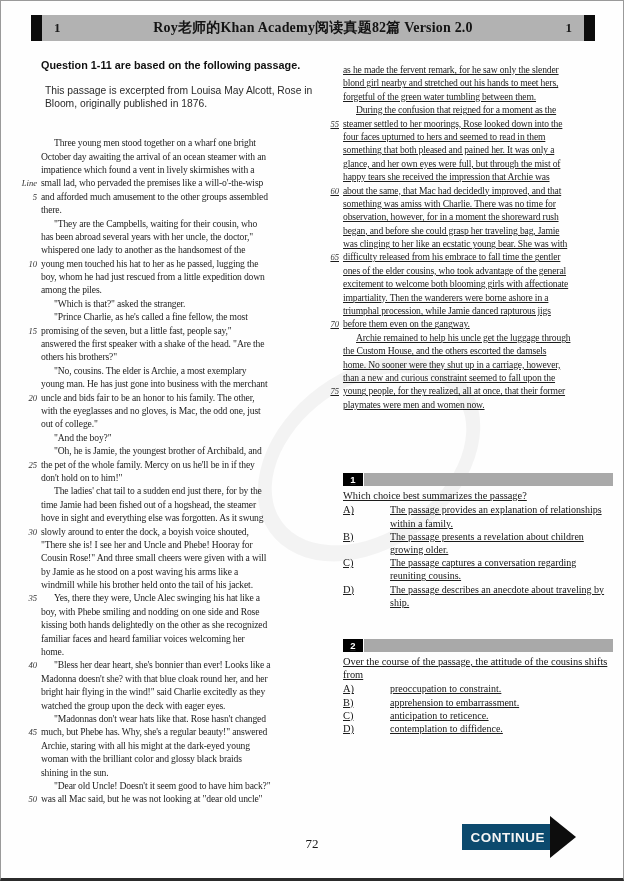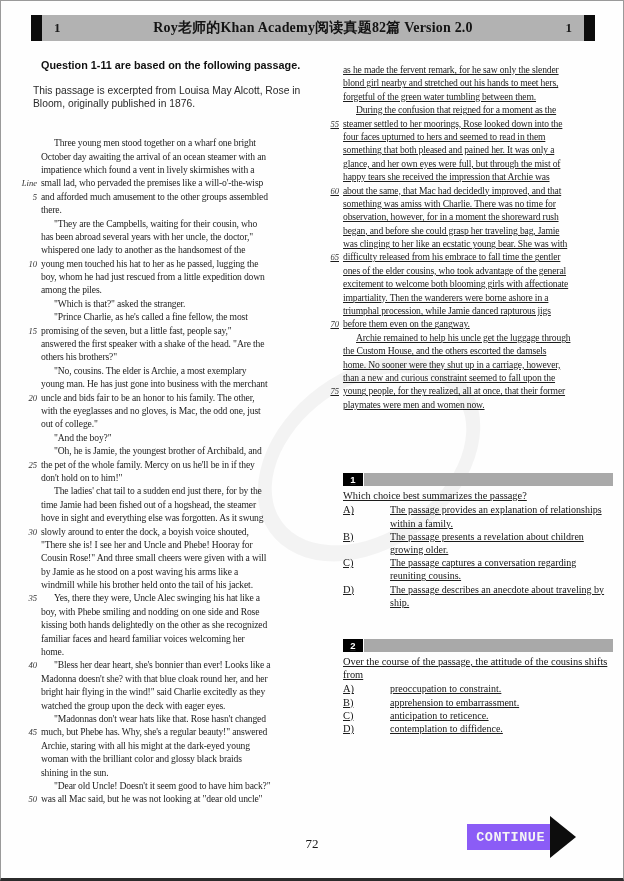--- a/index.html
+++ b/index.html
@@ -40,21 +40,21 @@
   }
   
   .col-left{position:absolute;left:16px;top:58px;width:306px;}
   .col-right{position:absolute;left:318px;top:62px;width:294px;text-decoration:underline;}
   .q-heading{
     margin-left:24px;width:278px;
     font-family:"Liberation Sans","DejaVu Sans",sans-serif;
     font-weight:bold;font-size:10.8px;line-height:13px;color:#111;
   }
   .q-source{
-    margin-left:16px;margin-top:13px;width:272px;
+    margin-left:28px;margin-top:13px;width:272px;
     font-family:"Liberation Sans","DejaVu Sans",sans-serif;
     font-size:10.3px;line-height:12.6px;color:#2a2a2a;
   }
   .passage{margin-top:0;}
   .col-left .passage{margin-top:26px;}
   .pline{display:flex;height:13.4px;align-items:baseline;}
   .lnum{
     width:20px;flex:none;text-align:right;padding-right:4px;
     font-style:italic;font-size:8.6px;color:#333;
     font-family:"Liberation Serif",serif;
@@ -86,23 +86,23 @@
   
   .page-num{
     position:absolute;left:0;right:0;bottom:26px;text-align:center;
     font-weight:normal;font-size:13px;color:#171717;
   }
   .continue-btn{
     position:absolute;right:47px;bottom:20px;height:42px;
     display:flex;align-items:center;cursor:pointer;
   }
   .continue-label{
-    background:#8b5cf6;color:#f5f5f5;height:26px;
+    background:#0c4a6e;color:#f5f5f5;height:26px;
     display:flex;align-items:center;padding:0 6px 0 9px;
-    font-family:Liberation Mono, monospace;font-weight:bold;font-size:13.5px;
+    font-family:Liberation Sans, sans-serif;font-weight:bold;font-size:13.5px;
     letter-spacing:.5px;
   }
   .continue-arrow{
     width:0;height:0;flex:none;
     border-left:26px solid #0d0d0d;
     border-top:21px solid transparent;
     border-bottom:21px solid transparent;
     margin-left:-1px;
   }
 </style>

